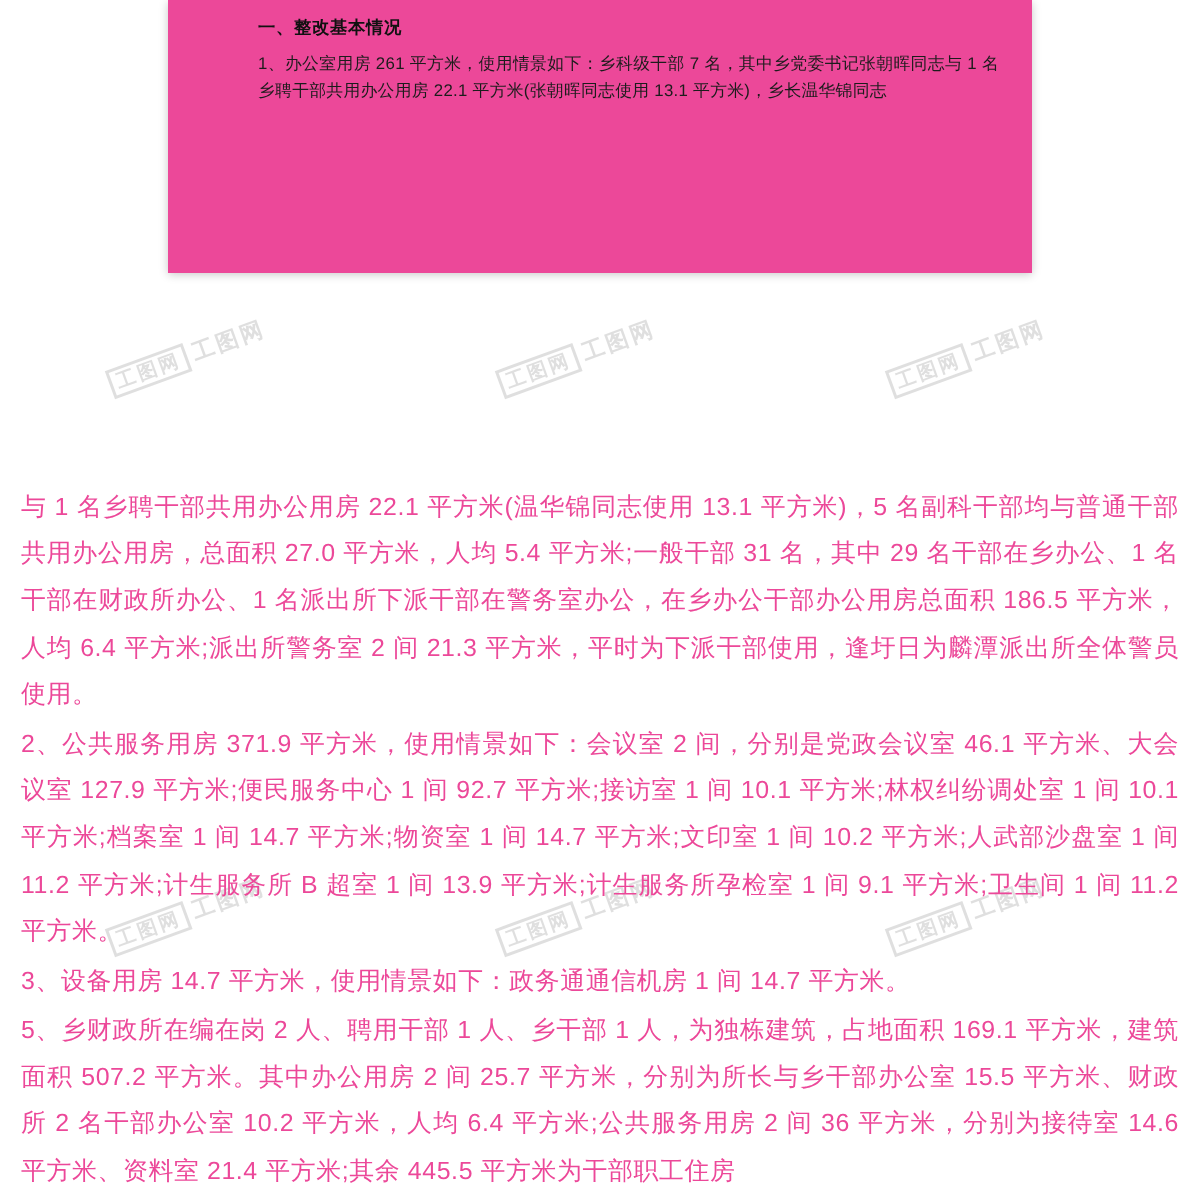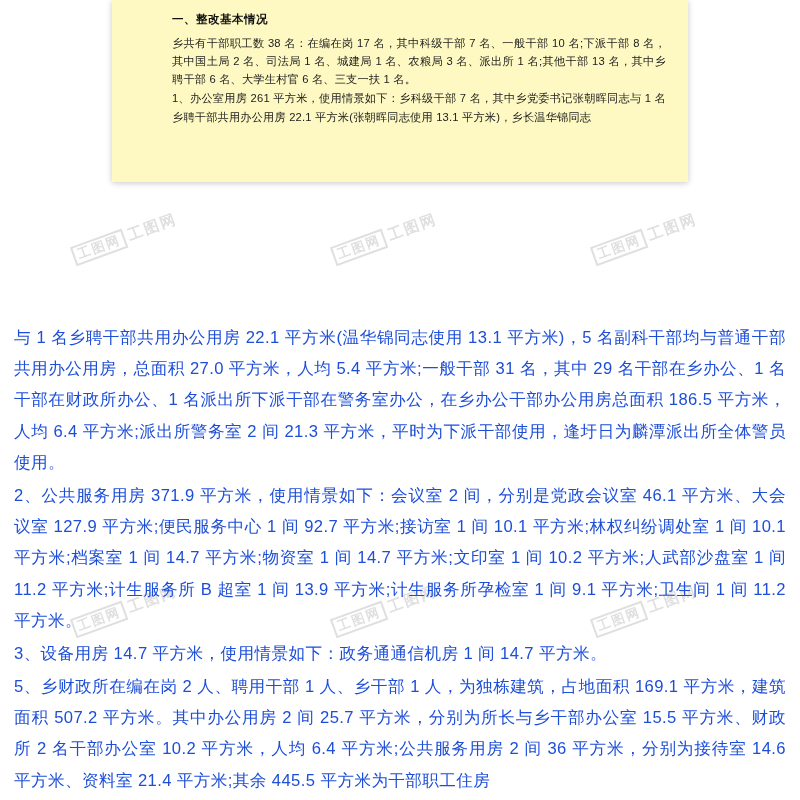--- a/index.html
+++ b/index.html
@@ -16,21 +16,21 @@
     color: #1a1a1a;
   }
 
   
   .preview-card {
     position: absolute;
     left: 112px;
     top: 0px;
     width: 576px;
     height: 182px;
-    background: #fef9c3;
+    background: #ec4899;
     box-shadow: 0 1px 6px rgba(0,0,0,0.22);
     box-sizing: border-box;
     padding: 10px 22px 6px 60px;
     overflow: hidden;
   }
   .preview-card .pv-head {
     font-size: 11.5px;
     font-weight: bold;
     color: #111;
     letter-spacing: 0.5px;
@@ -80,32 +80,31 @@
     top: 322px;
     width: 772px;
   }
   .doc-body p {
     margin: 0 0 1px 0;
     font-size: 16.6px;
     line-height: 1.88;
     text-align: justify;
     text-justify: inter-ideograph;
     letter-spacing: 0.4px;
-    color: #1d4ed8;
+    color: #ec4899;
   }
   .doc-body p.gap {
     margin-top: 2px;
   }
 </style>
 </head>
 <body>
 
 <div class="preview-card">
   <div class="pv-head">一、整改基本情况</div>
-  <div class="pv-p">乡共有干部职工数 38 名：在编在岗 17 名，其中科级干部 7 名、一般干部 10 名;下派干部 8 名，其中国土局 2 名、司法局 1 名、城建局 1 名、农粮局 3 名、派出所 1 名;其他干部 13 名，其中乡聘干部 6 名、大学生村官 6 名、三支一扶 1 名。</div>
   <div class="pv-p">1、办公室用房 261 平方米，使用情景如下：乡科级干部 7 名，其中乡党委书记张朝晖同志与 1 名乡聘干部共用办公用房 22.1 平方米(张朝晖同志使用 13.1 平方米)，乡长温华锦同志</div>
 </div>
 
 <div class="wm wm1"><span class="wm-box">工图网</span><span>工图网</span></div>
 <div class="wm wm2"><span class="wm-box">工图网</span><span>工图网</span></div>
 <div class="wm wm3"><span class="wm-box">工图网</span><span>工图网</span></div>
 <div class="wm wm4"><span class="wm-box">工图网</span><span>工图网</span></div>
 <div class="wm wm5"><span class="wm-box">工图网</span><span>工图网</span></div>
 <div class="wm wm6"><span class="wm-box">工图网</span><span>工图网</span></div>
 

